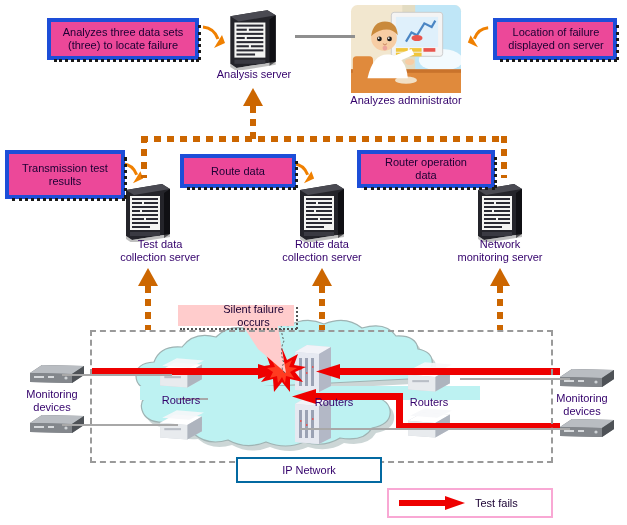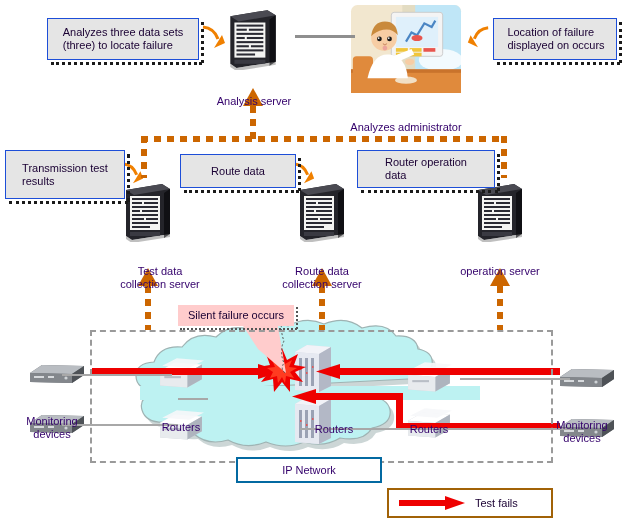--- a/index.html
+++ b/index.html
@@ -14,26 +14,26 @@
     position: relative;
     width: 627px;
     height: 525px;
     background: #ffffff;
     overflow: hidden;
   }
   .abs { position: absolute; }
 
   
   .callout {
-    background: #e5e5e5;
-    border: 1px solid #1d4ed8;
+    background: #ec4899;
+    border: 4px solid #1d4ed8;
     color: #1a0033;
     font-size: 11px;
     line-height: 13px;
-    text-align: left;
+    text-align: center;
     display: flex;
     align-items: center;
     justify-content: center;
     box-sizing: border-box;
     padding: 2px 4px;
     z-index: 30;
   }
   .callout::after {
     content: "";
     position: absolute;
@@ -86,37 +86,36 @@
   }
 
   
   .dlabel {
     color: #33006b;
     font-size: 11px;
     line-height: 13px;
     text-align: center;
     white-space: nowrap;
     z-index: 25;
-    margin-top: 27px;
   }
 
   
   .boxlabel {
     border: 2px solid #0369a1;
     background: #ffffff;
     color: #33006b;
     font-size: 11px;
     display: flex;
     align-items: center;
     justify-content: center;
     box-sizing: border-box;
     z-index: 40;
   }
   .legendbox {
-    border: 2px solid #a16207;
+    border: 2px solid #f9a8d4;
     background: #ffffff;
     color: #1a0033;
     font-size: 11px;
     box-sizing: border-box;
     z-index: 40;
     display: flex;
     align-items: center;
   }
 
   
@@ -286,21 +285,21 @@
   </svg>
 
   <svg class="ov" style="left:347px; top:5px;" width="118" height="88">
     <use href="#sym-admin" x="0" y="0" width="118" height="88"></use>
   </svg>
   <div class="abs dlabel" style="left:340px; top:94px; width:132px;">Analyzes administrator</div>
 
   <div class="abs callout" style="left:493px; top:18px; width:124px; height:42px;padding-left:6px;">
     <div>
       <div>Location of failure</div>
-      <div>displayed on occurs</div>
+      <div>displayed on server</div>
     </div>
   </div>
   <svg class="ov" style="left:463px; top:25px;" width="30" height="24">
     <g transform="translate(30,0) scale(-1,1)">
       <use href="#sym-bentarrow" x="0" y="0" width="30" height="24"></use>
     </g>
   </svg>
 
   <svg class="ov" style="left:243px; top:88px;" width="20" height="18">
     <use href="#sym-uparrow" x="0" y="0" width="20" height="18"></use>
@@ -353,21 +352,22 @@
     </div>
   </div>
   <svg class="ov" style="left:471px; top:160px;" width="24" height="26">
     <use href="#sym-bentarrow" x="0" y="0" width="24" height="26"></use>
   </svg>
 
   <svg class="ov" style="left:474px; top:180px;" width="52" height="62">
     <use href="#sym-server" x="0" y="0" width="52" height="62"></use>
   </svg>
   <div class="abs dlabel" style="left:440px; top:238px; width:120px;">
-    <div>operation server</div>
+    <div>Network</div>
+    <div>monitoring server</div>
   </div>
 
   <svg class="ov" style="left:138px; top:268px;" width="20" height="18">
     <use href="#sym-uparrow" x="0" y="0" width="20" height="18"></use>
   </svg>
   <div class="abs odash-v" style="left:145px; top:286px; height:44px;"></div>
 
   <svg class="ov" style="left:312px; top:268px;" width="20" height="18">
     <use href="#sym-uparrow" x="0" y="0" width="20" height="18"></use>
   </svg>
@@ -465,21 +465,21 @@
       <rect x="396" y="63" width="7" height="37" fill="#ee0000"></rect>
       <rect x="316" y="63" width="84" height="7" fill="#ee0000"></rect>
       <polygon points="316,59 292,66.5 316,74" fill="#ee0000"></polygon>
     </g>
   </svg>
 
   <svg class="ov" style="left:258px; top:348px;" width="48" height="44">
     <use href="#sym-boom" x="0" y="0" width="48" height="44"></use>
   </svg>
 
-  <div class="abs callout-pink" style="left:178px; top:305px; width:116px; height:21px;">
+  <div class="abs callout-pink" style="left:178px; top:305px; width:116px; height:21px;padding-left:35px;">
     <span>Silent failure occurs</span>
   </div>
   <svg class="ov" style="left:230px; top:315px;" width="70" height="62">
     <polygon points="6,0 46,0 56,58 28,34" fill="#ffcccc"></polygon>
     <path d="M52,2 q-2 14 2 24 q-5 10 0 22 q-4 6 1 10" stroke="#555" stroke-width="1" fill="none" stroke-dasharray="2,2"></path>
   </svg>
 
   <div class="boxlabel abs" style="left:236px; top:457px; width:146px; height:26px;">
     <span>IP Network</span>
   </div>

